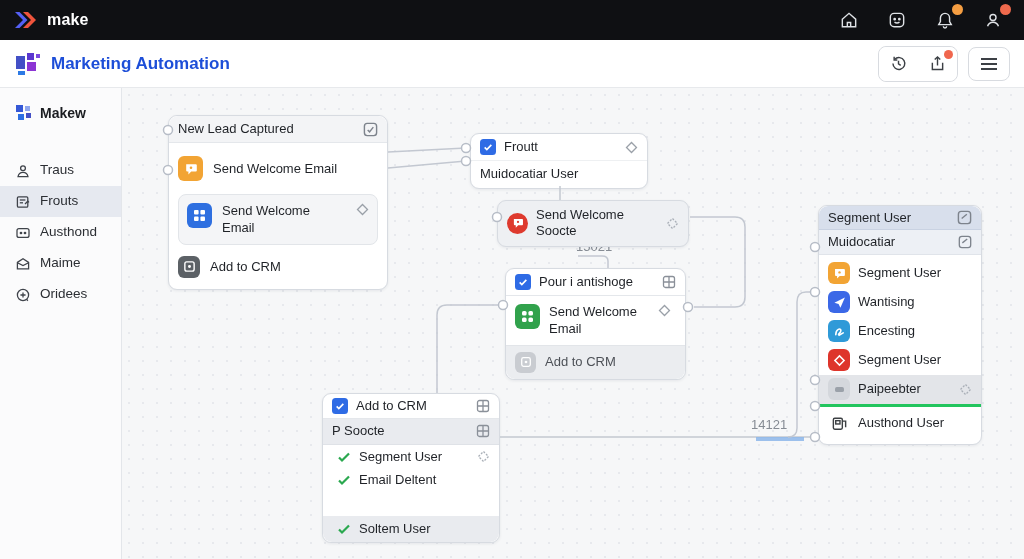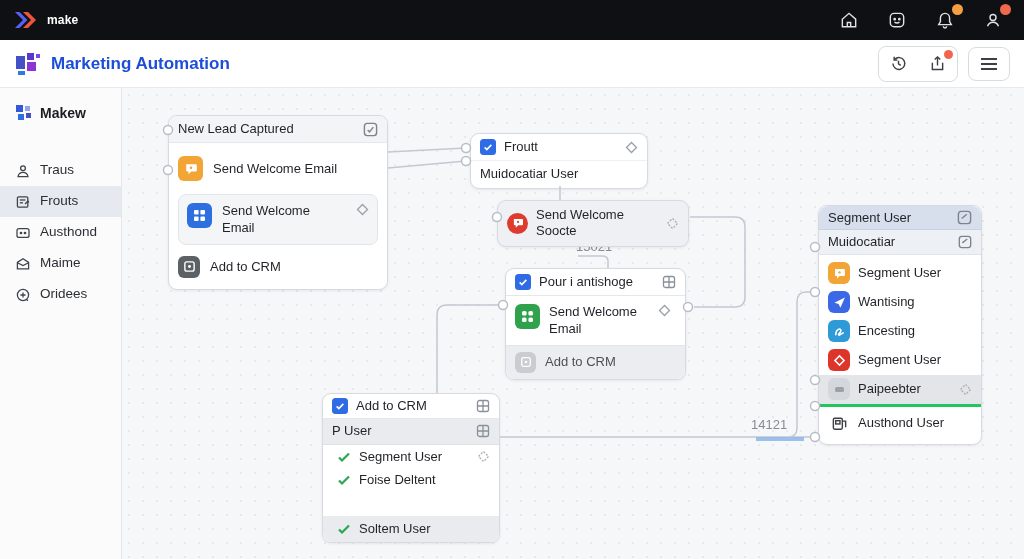--- a/index.html
+++ b/index.html
@@ -2,21 +2,21 @@
 <html><head>
 <meta charset="utf-8">
 <style>
   * { margin:0; padding:0; box-sizing:border-box; }
   html,body { width:1024px; height:559px; overflow:hidden; font-family:"Liberation Sans",sans-serif; background:#fff; }
   .app { width:1024px; height:559px; display:flex; flex-direction:column; }
 
   
   .topbar { height:40px; background:#0f1013; display:flex; align-items:center; justify-content:space-between; padding:0 18px 0 14px; flex:none; }
   .brand { display:flex; align-items:center; gap:7px; cursor:pointer; }
-  .brand-text { color:#fff; font-size:12px; font-weight:700; letter-spacing:.2px; }
+  .brand-text { color:#fff; font-size:16px; font-weight:700; letter-spacing:.2px; }
   .topbar-actions { display:flex; align-items:center; gap:22px; }
   .tbtn { position:relative; width:26px; height:26px; background:none; border:none; display:flex; align-items:center; justify-content:center; cursor:pointer; }
   .badge { position:absolute; top:-3px; right:-5px; width:11px; height:11px; border-radius:50%; }
   .badge.orange { background:#f59e42; }
   .badge.red { background:#ef6a4d; }
 
   
   .subheader { height:48px; background:#fff; border-bottom:1px solid #e7e9ec; display:flex; align-items:center; justify-content:space-between; padding:0 14px; flex:none; }
   .sh-left { display:flex; align-items:center; gap:10px; }
   .sh-title { font-size:17px; font-weight:700; color:#1d4ed8; }
@@ -396,21 +396,21 @@
                 <path d="M2 6.5 l2.6 2.6 L10 3.5"></path>
               </svg>
           </span>
           <span class="grow lbl">Add to CRM</span>
           <svg width="14" height="14" viewBox="0 0 14 14" fill="none" stroke="#8a9099" stroke-width="1.3">
             <rect x="1.5" y="1.5" width="11" height="11" rx="2"></rect>
               <path d="M7 1.5 V12.5 M1.5 7 H12.5"></path>
           </svg>
         </div>
         <div class="nrow sub" style="padding:4px 9px;">
-          <span class="grow lbl">P User</span>
+          <span class="grow lbl">P Soocte</span>
           <svg width="14" height="14" viewBox="0 0 14 14" fill="none" stroke="#8a9099" stroke-width="1.3">
             <rect x="1.5" y="1.5" width="11" height="11" rx="2"></rect>
               <path d="M7 1.5 V12.5 M1.5 7 H12.5"></path>
           </svg>
         </div>
         <div class="nrow" style="padding:4px 9px 3px 14px;">
           <span class="check">
             <svg width="14" height="14" viewBox="0 0 14 14" fill="none" stroke="#2aa84f" stroke-width="2.2">
                 <path d="M2 7.5 l3 3 L12 3.5"></path>
               </svg>
@@ -419,21 +419,21 @@
           <svg width="13" height="13" viewBox="0 0 14 14" fill="none" stroke="#aab0b8" stroke-width="1.4" stroke-dasharray="2.2 1.6">
             <rect x="3.2" y="3.2" width="7.6" height="7.6" transform="rotate(45 7 7)"></rect>
           </svg>
         </div>
         <div class="nrow" style="padding:4px 9px 3px 14px;">
           <span class="check">
             <svg width="14" height="14" viewBox="0 0 14 14" fill="none" stroke="#2aa84f" stroke-width="2.2">
                 <path d="M2 7.5 l3 3 L12 3.5"></path>
               </svg>
           </span>
-          <span class="grow lbl">Foise Deltent</span>
+          <span class="grow lbl">Email Deltent</span>
         </div>
         <div class="nrow last" style="padding:5px 9px 5px 14px;">
           <span class="check">
             <svg width="14" height="14" viewBox="0 0 14 14" fill="none" stroke="#2aa84f" stroke-width="2.2">
                 <path d="M2 7.5 l3 3 L12 3.5"></path>
               </svg>
           </span>
           <span class="grow lbl">Soltem User</span>
         </div>
       </div>

